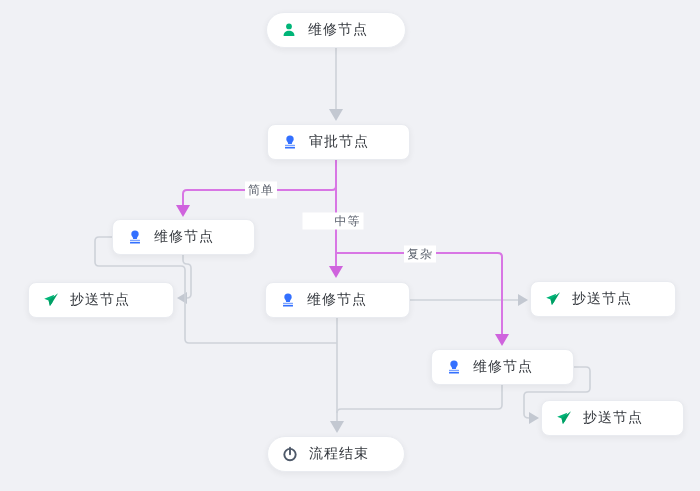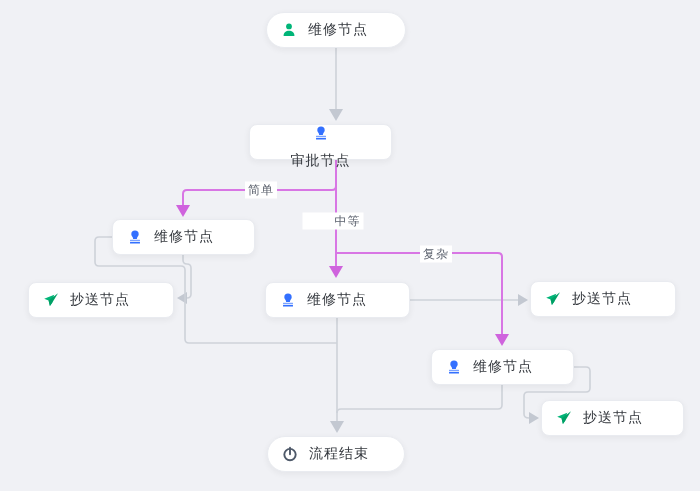--- a/index.html
+++ b/index.html
@@ -71,33 +71,33 @@
       <polygon fill="#cf63dd" points="329,266 343,266 336,278"></polygon>
     </g>
     <g>
       <path class="edge-magenta" d="M336,253 H498 Q502,253 502,257 V334"></path>
       <polygon fill="#cf63dd" points="495,334 509,334 502,346"></polygon>
     </g>
   </svg>
 
   <div class="edge-label" style="left:261px;top:190px;">简单</div>
   <div class="edge-label" style="left:333px;top:221px;padding-left:32px;">中等</div>
-  <div class="edge-label" style="left:436px;top:254px;">复杂</div>
+  <div class="edge-label" style="left:420px;top:254px;">复杂</div>
 
   <div class="node pill" style="left:266px;top:12px;width:140px;">
     <span class="ico">
       <svg viewBox="0 0 16 16" width="16" height="16">
           <circle cx="8" cy="4.4" r="2.9" fill="#00b578"></circle>
           <path d="M2.6 13.6c0-3.1 2.4-4.8 5.4-4.8s5.4 1.7 5.4 4.8v.4H2.6z" fill="#00b578"></path>
         </svg>
     </span>
     <span>维修节点</span>
   </div>
 
-  <div class="node" style="left:249px;top:124px;width:143px;flex-direction:column;">
+  <div class="node" style="left:267px;top:124px;width:143px;">
     <span class="ico">
       <svg viewBox="0 0 16 16" width="16" height="16">
           <path d="M8 1.6a3.7 3.7 0 0 0-3.7 3.7c0 1.5 1 2.1 1.5 3.1.2.5.3 1 .3 1.5h3.8c0-.5.1-1 .3-1.5.5-1 1.5-1.6 1.5-3.1A3.7 3.7 0 0 0 8 1.6z" fill="#3370ff"></path>
           <rect x="3" y="10.7" width="10" height="1.6" rx=".4" fill="#7ba2ff"></rect>
           <rect x="3" y="12.9" width="10" height="1.7" rx=".4" fill="#3370ff"></rect>
         </svg>
     </span>
     <span>审批节点</span>
   </div>
 

